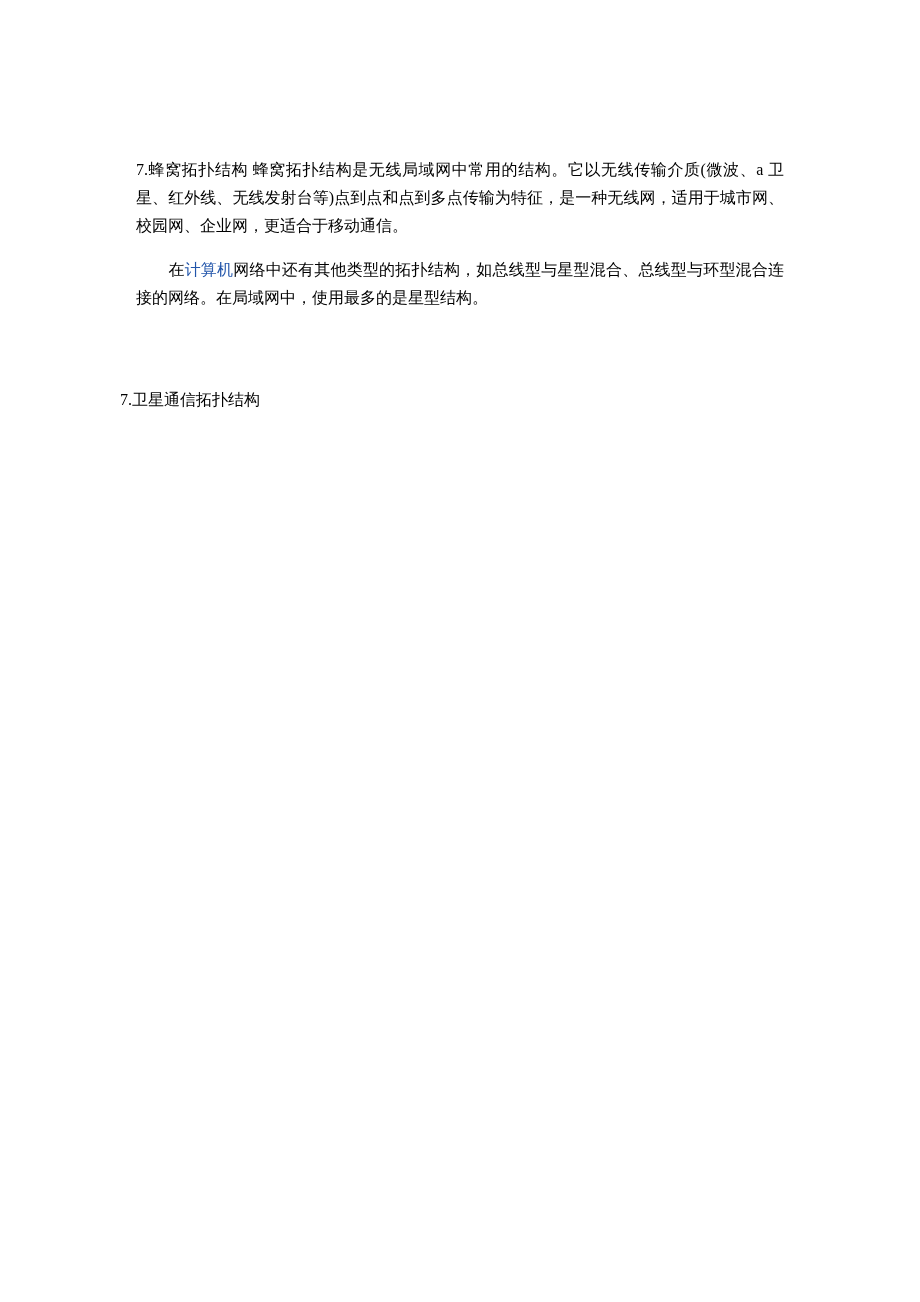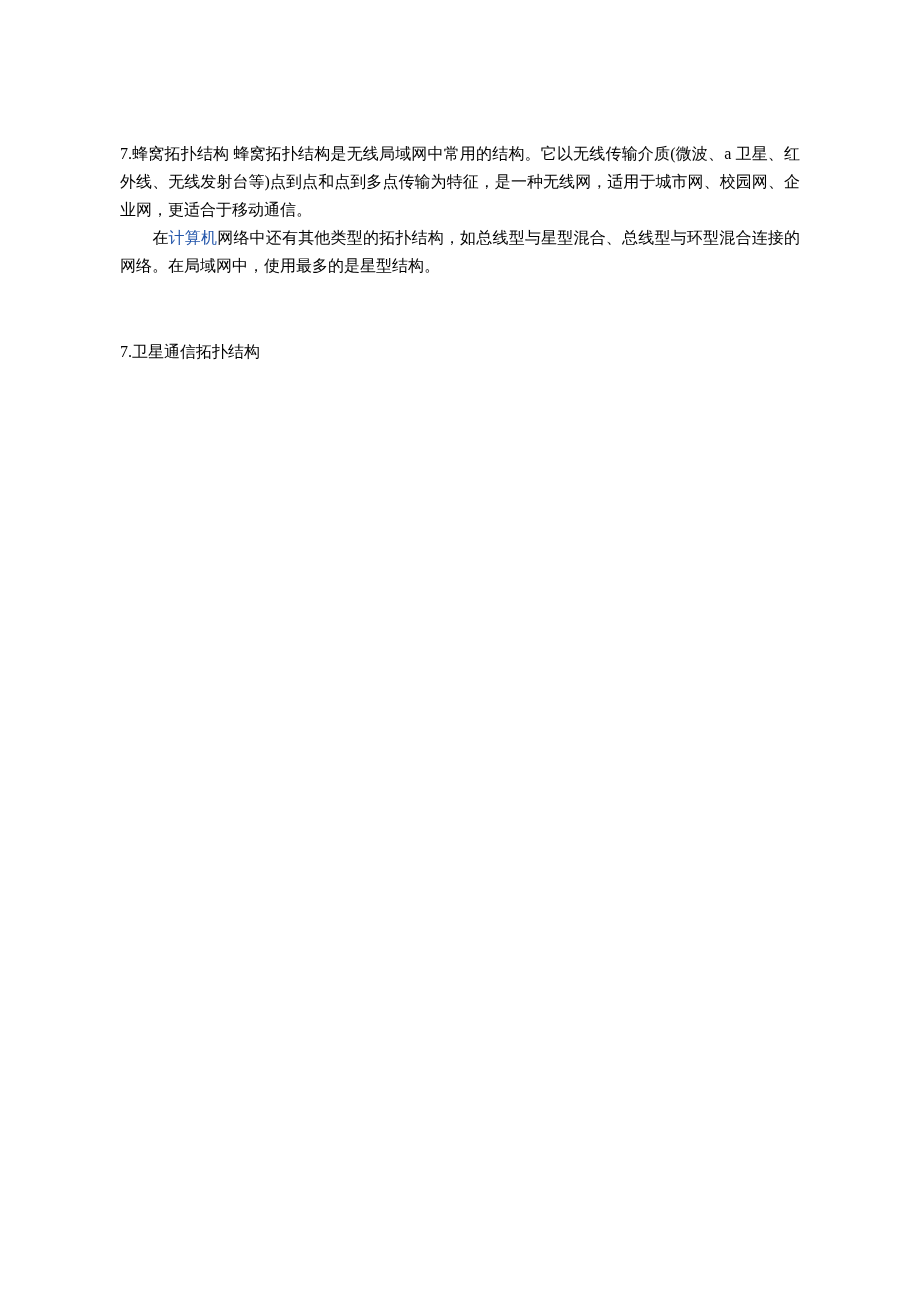--- a/index.html
+++ b/index.html
@@ -12,21 +12,21 @@
       height: 1302px;
       background: #ffffff;
       font-family: "SimSun", "宋体", serif;
       font-size: 16px;
       color: #000000;
       padding: 140px 120px 0 120px;
       line-height: 1.75;
     }
     .paragraph {
       text-align: justify;
-      margin: 0;
+      margin: 16px;
     }
     .link-text {
       color: #2255aa;
     }
     .section-spacer {
       height: 58px;
     }
     .heading {
       margin: 0;
     }

